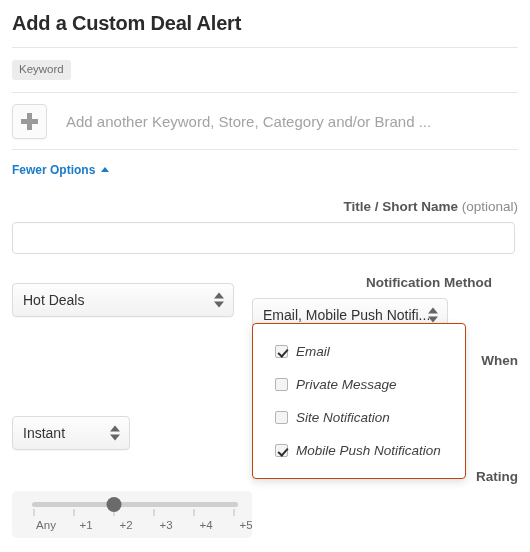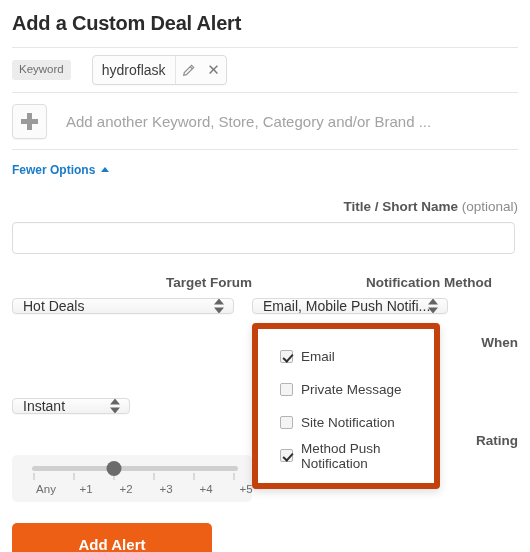--- a/index.html
+++ b/index.html
@@ -182,21 +182,21 @@
     display: flex;
     margin-top: 21px;
   }
   .col-left { width: 240px; }
   .col-right { width: 240px; position: relative; }
 
   .select-box {
     position: relative;
     box-sizing: border-box;
     margin-top: 8px;
-    height: 16px;
+    height: 34px;
     border: 1px solid #dcdcdc;
     border-radius: 4px;
     background: linear-gradient(#fdfdfd, #f2f2f2);
     display: flex;
     align-items: center;
     padding: 0 26px 0 10px;
     font-size: 14px;
     color: #333333;
     cursor: pointer;
     box-shadow: 0 1px 1px rgba(0,0,0,0.03);
@@ -223,28 +223,29 @@
     border-right: 5.5px solid transparent;
   }
   .spinner .arw.up { top: 1px; border-bottom: 6px solid #646464; }
   .spinner .arw.dn { bottom: 1px; border-top: 6px solid #646464; }
 
   
   .dropdown-panel {
     position: absolute;
     left: 0px;
     top: 48px;
-    width: 188px;
+    width: 214px;
     box-sizing: border-box;
     background: #ffffff;
-    border: 6px solid #c2410c;
+    border: 1px solid #c2410c;
     border-radius: 4px;
     box-shadow: 0 3px 8px rgba(0,0,0,0.13);
     padding: 11px 0 11px 0;
     z-index: 30;
+    font-style: italic;
   }
   .dd-item {
     display: flex;
     align-items: center;
     height: 33px;
     padding-left: 22px;
     font-size: 13.5px;
     color: #3f3f3f;
     cursor: pointer;
   }
@@ -349,30 +350,20 @@
 <body>
 
 <div class="page">
 
   <h1 class="page-title">Add a Custom Deal Alert</h1>
 
   <div class="divider d1"></div>
 
   <div class="keyword-row">
     <span class="kw-badge">Keyword</span>
-    <div class="kw-chip">
-      <span class="kw-text">hydroflask</span>
-      <span class="kw-btn">
-        <svg class="pencil-svg" width="13" height="13" viewBox="0 0 13 13" aria-hidden="true">
-          <path d="M9.6 1.3 L11.7 3.4 L4.4 10.7 L1.7 11.3 L2.3 8.6 Z" fill="none" stroke="#8d8d8d" stroke-width="1.2"></path>
-          <path d="M8.2 2.7 L10.3 4.8" stroke="#8d8d8d" stroke-width="1.1"></path>
-        </svg>
-      </span>
-      <span class="kw-btn close">✕</span>
-    </div>
   </div>
 
   <div class="divider"></div>
 
   <div class="add-row">
     <div class="plus-box">
       <span class="plus-glyph"></span>
     </div>
     <span class="add-placeholder">Add another Keyword, Store, Category and/or Brand ...</span>
   </div>
@@ -388,21 +379,20 @@
     <div class="field-label">
       <span>Title / Short Name</span>
       <span class="optional">(optional)</span>
     </div>
     <input class="text-input" type="text" value="" style="">
   </div>
 
   <div class="two-col">
 
     <div class="col-left">
-      <div class="field-label">Target Forum</div>
       <div class="select-box w-forum">
         <span>Hot Deals</span>
         <span class="spinner">
           <span class="arw up"></span>
             <span class="arw dn"></span>
         </span>
       </div>
     </div>
 
     <div class="col-right">
@@ -423,21 +413,21 @@
         <div class="dd-item">
           <span class="cb"></span>
           <span>Private Message</span>
         </div>
         <div class="dd-item">
           <span class="cb"></span>
           <span>Site Notification</span>
         </div>
         <div class="dd-item">
           <span class="cb checked"></span>
-          <span>Method Push Notification</span>
+          <span>Mobile Push Notification</span>
         </div>
       </div>
     </div>
 
   </div>
 
   <div class="when-block">
     <div class="field-label">When</div>
     <div class="select-box w-when">
       <span>Instant</span>

